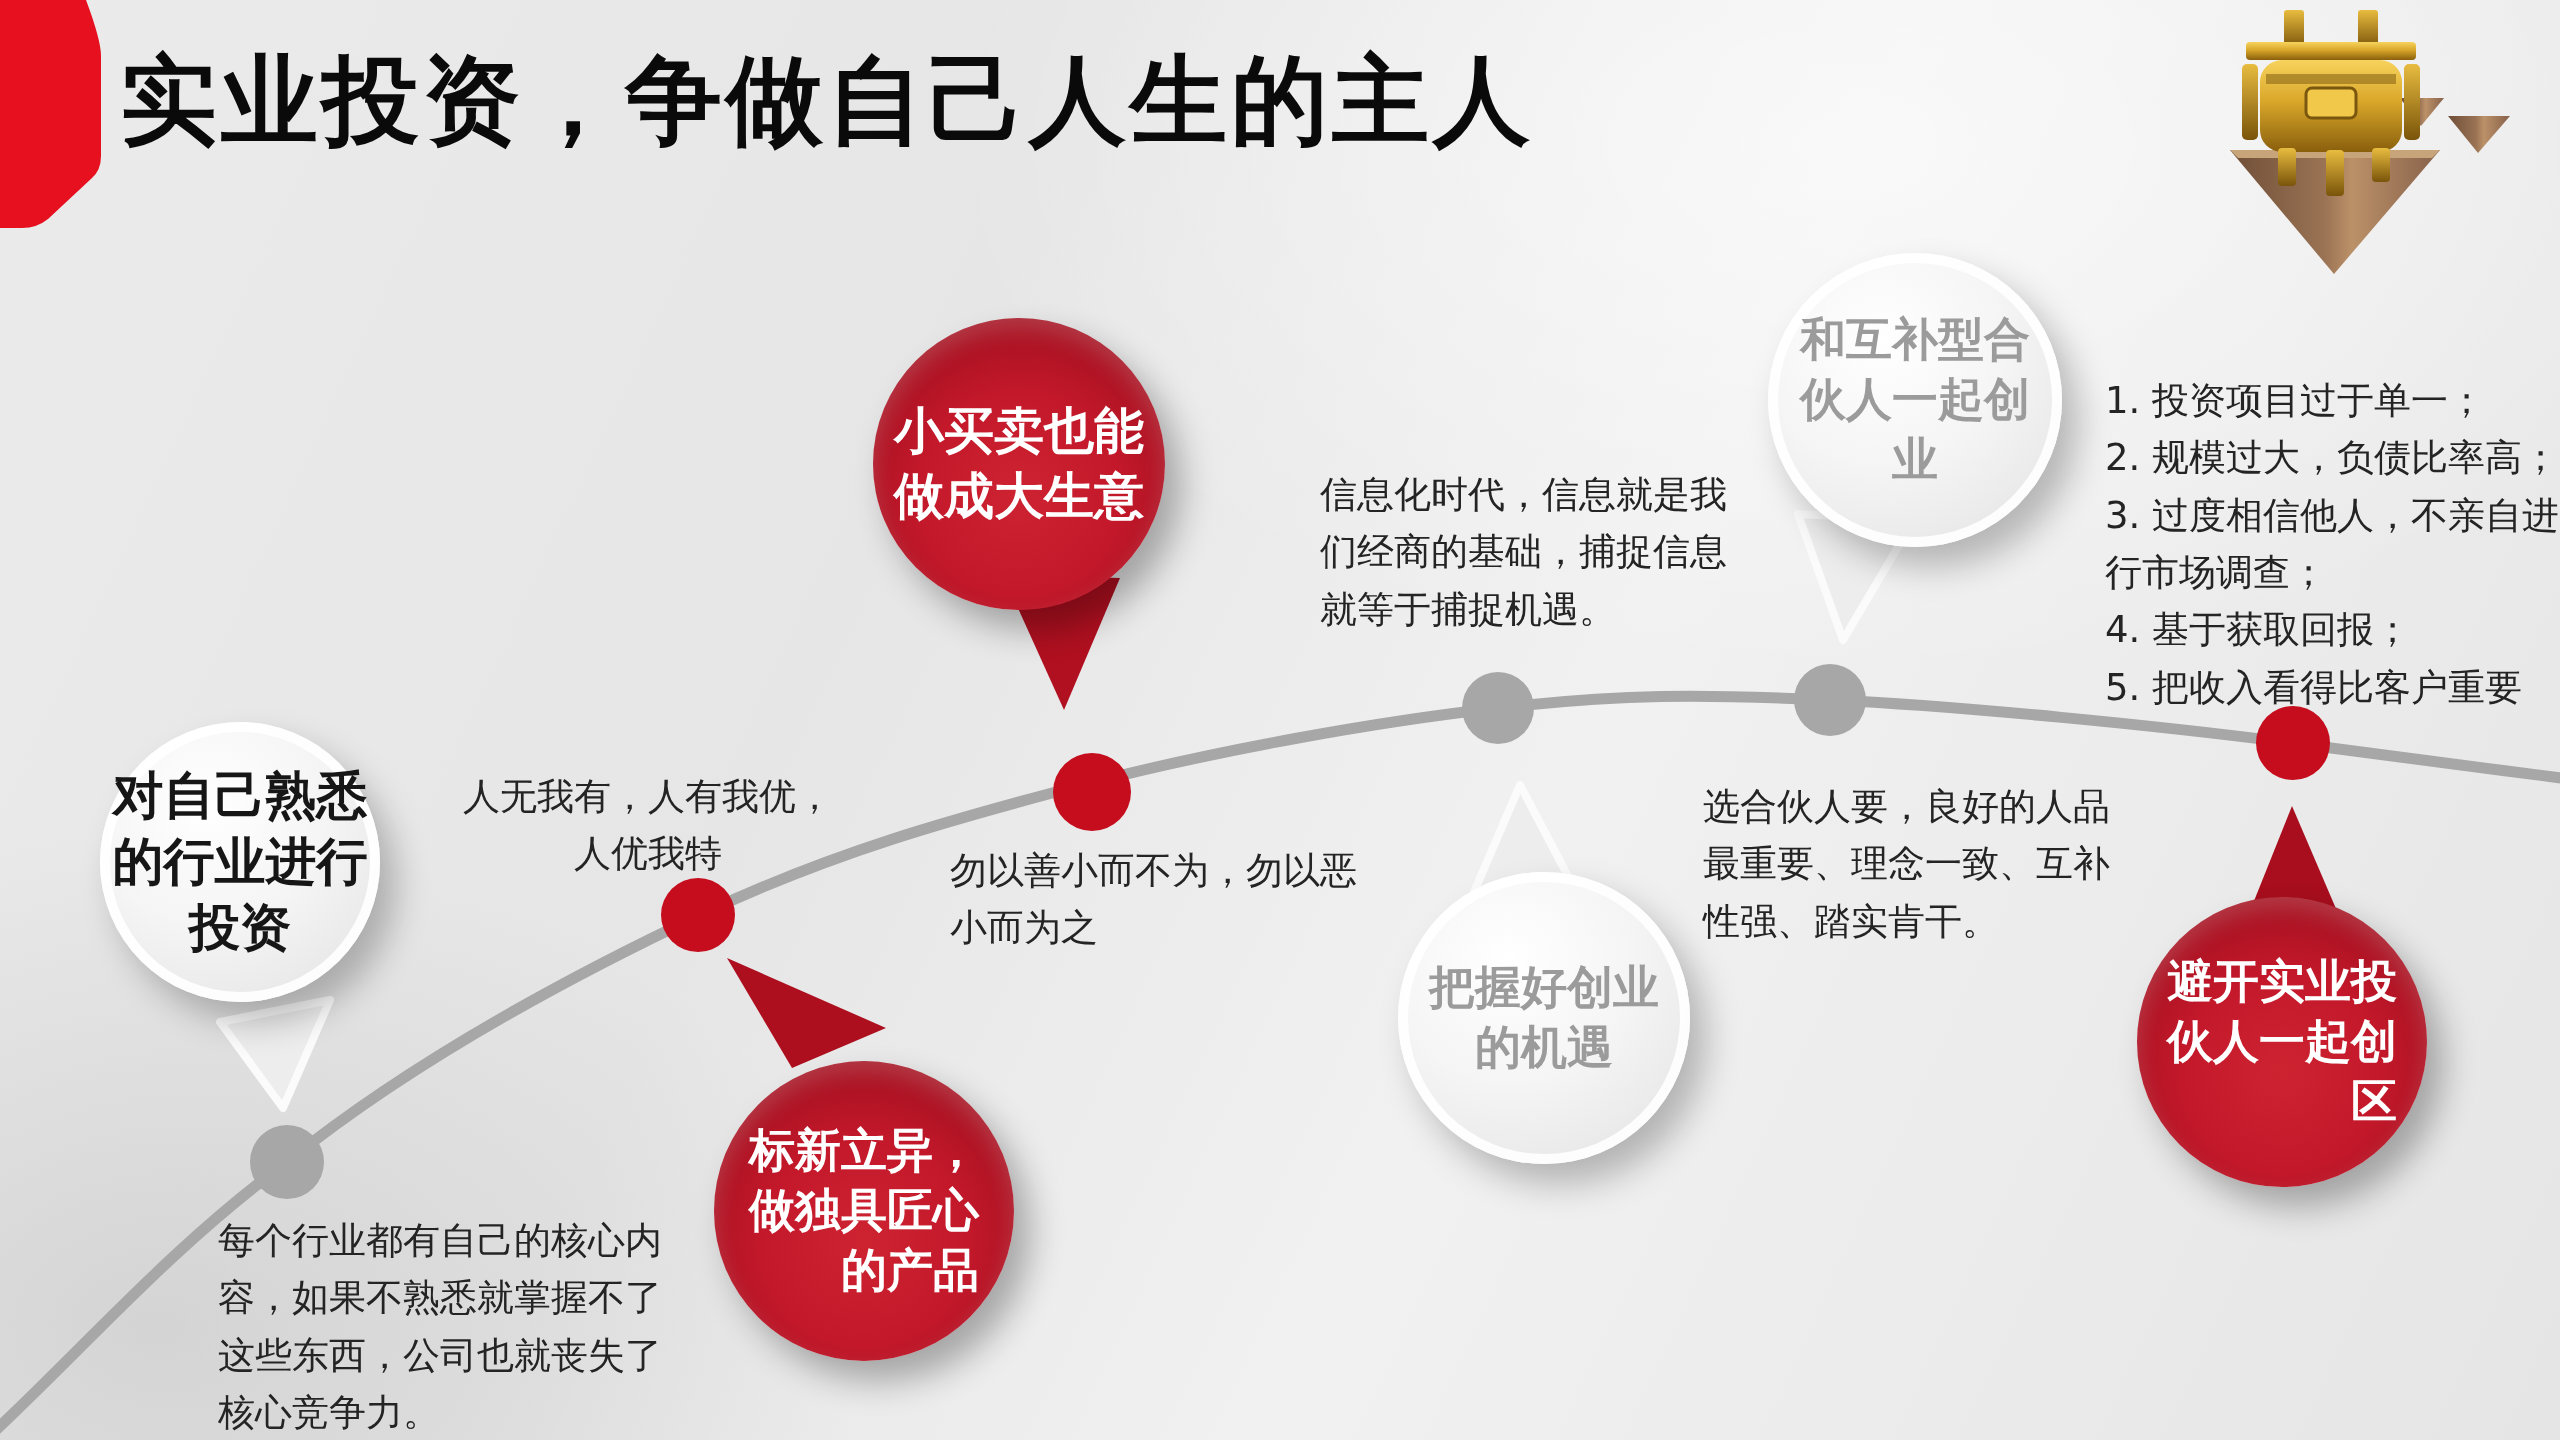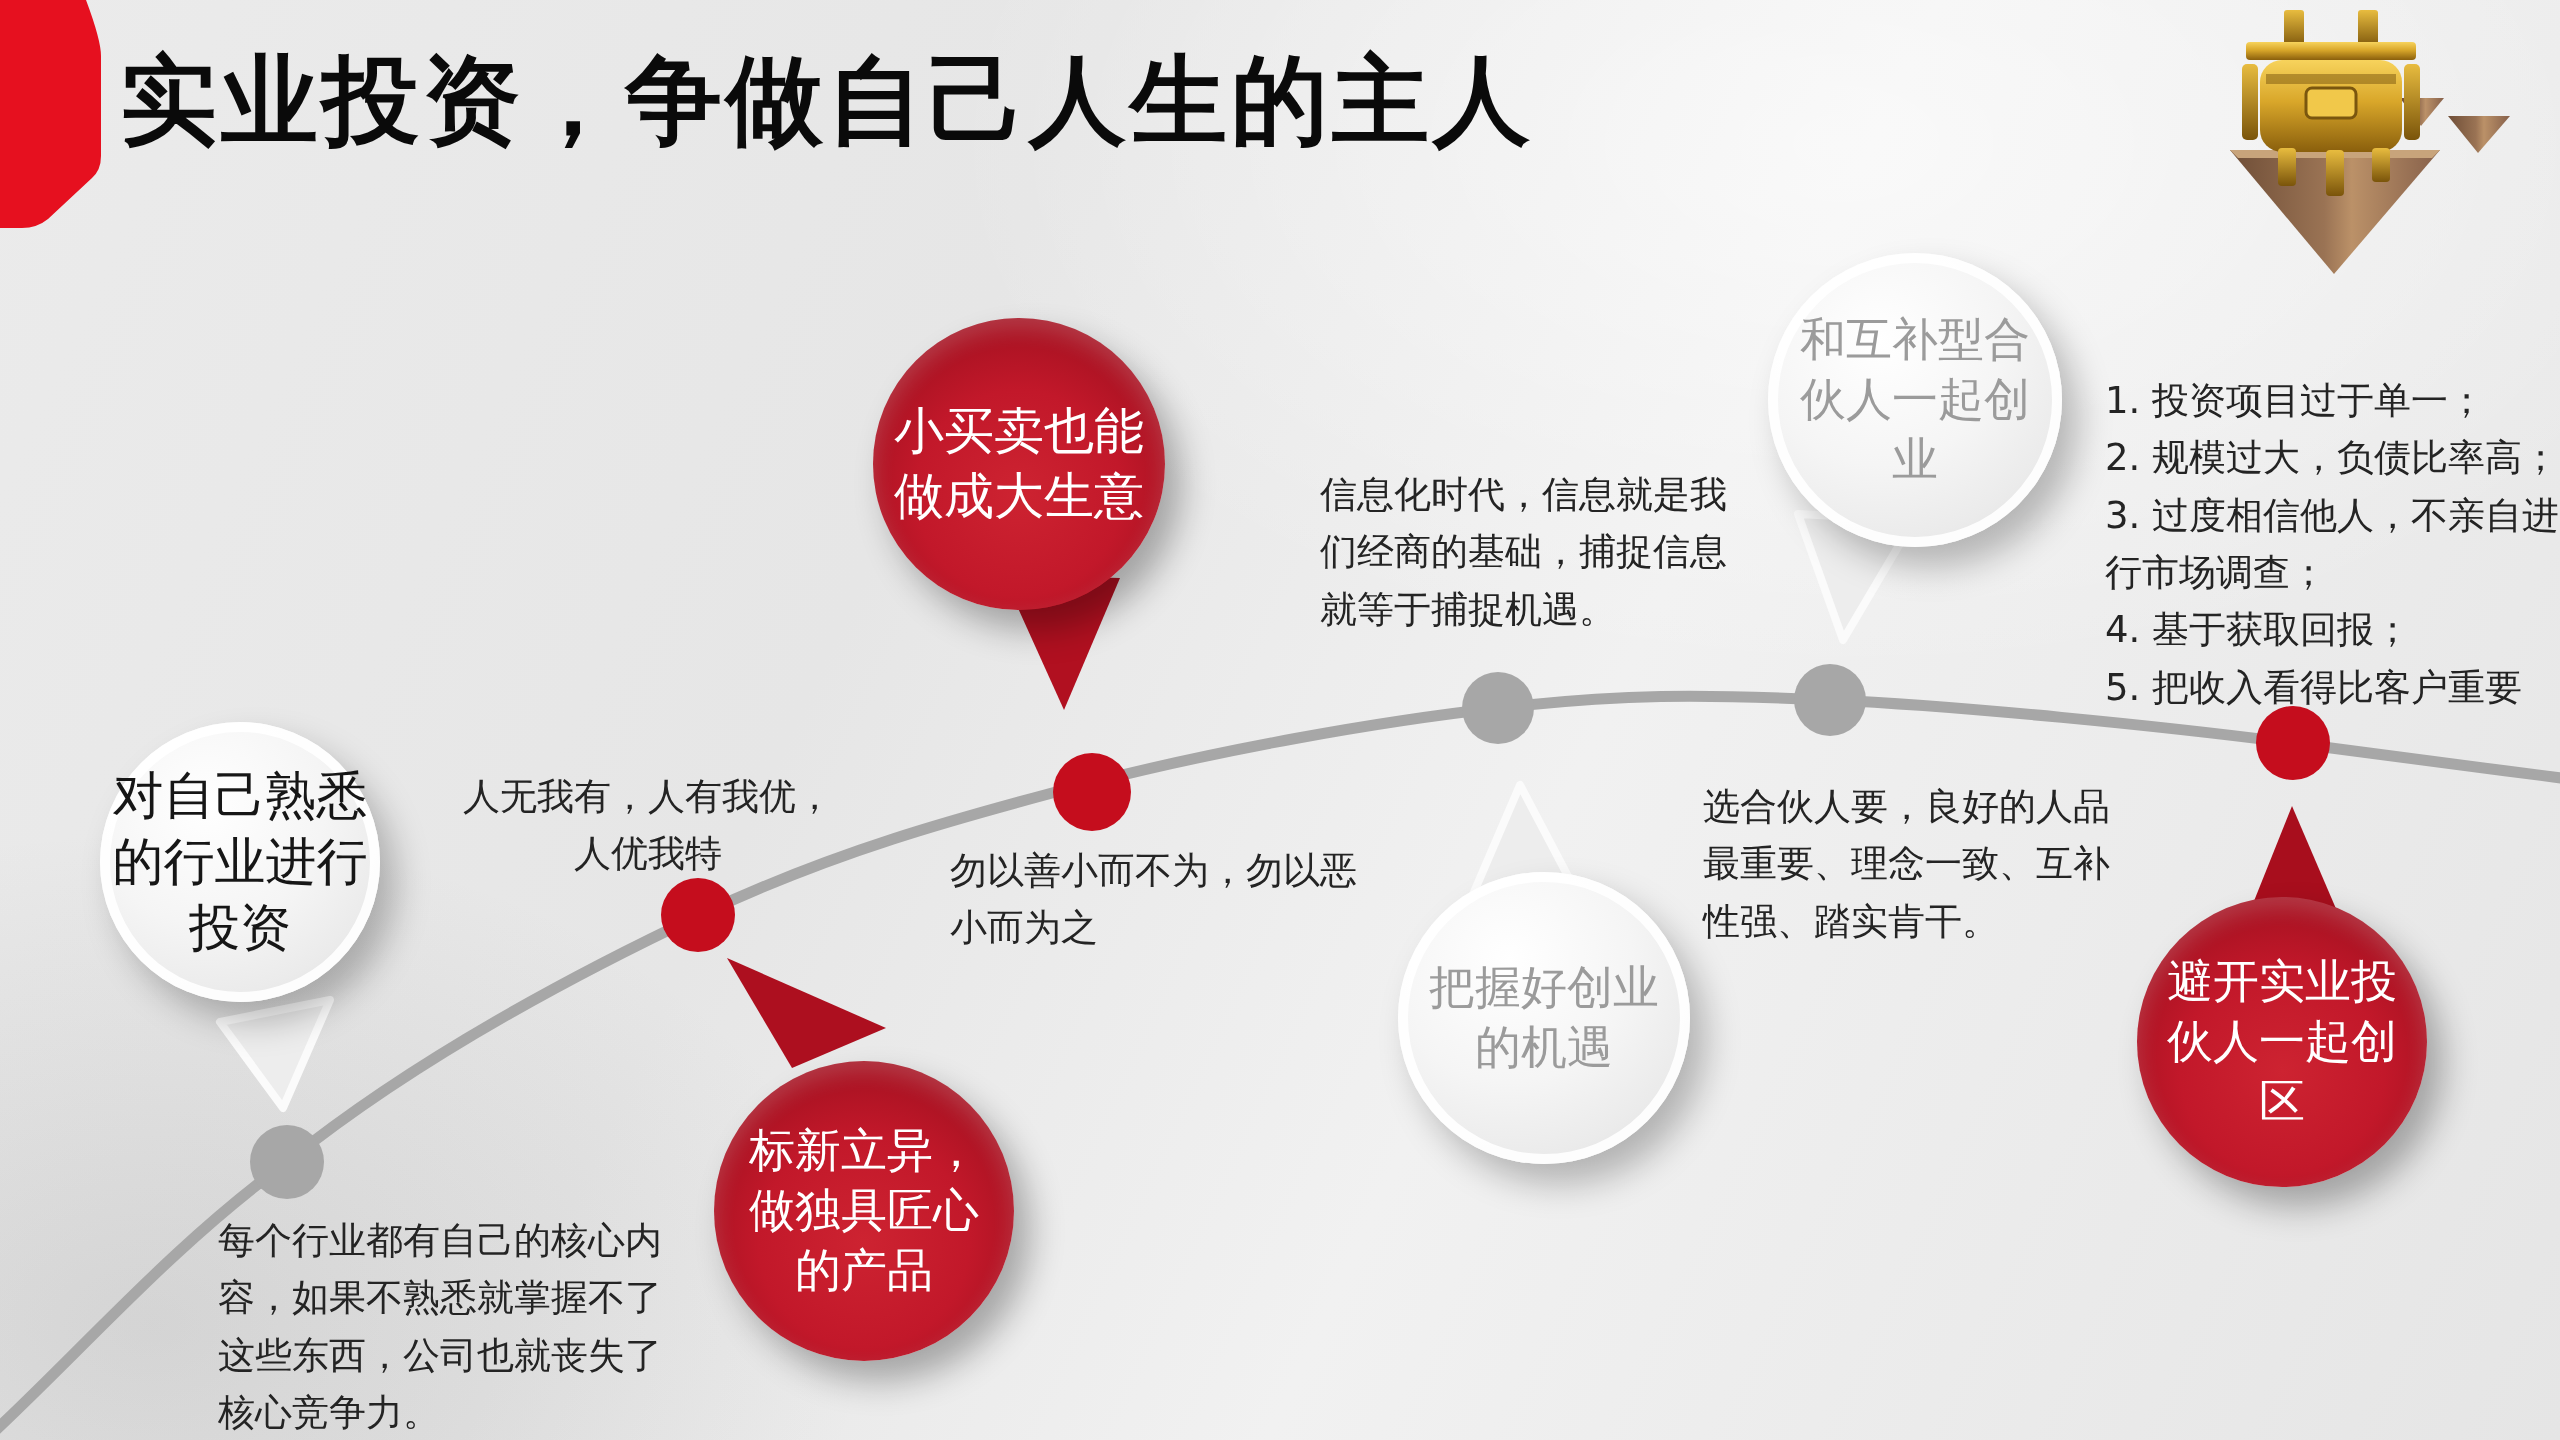--- a/index.html
+++ b/index.html
@@ -13,29 +13,30 @@
   }
   .layer{position:absolute;left:0;top:0;width:2560px;height:1440px;}
   .title{
     position:absolute;left:120px;top:48px;
     font-size:97px;font-weight:900;color:#0a0a0a;letter-spacing:4px;
     white-space:nowrap;line-height:1.1;
   }
   .bubble{
     position:absolute;border-radius:50%;
     display:flex;align-items:center;justify-content:center;
-    text-align:center;font-weight:400;white-space:pre-line;
+    text-align:center;font-weight:700;white-space:pre-line;
   }
   .bubble.white{
     background:radial-gradient(circle at 38% 30%, #ffffff 0%, #f5f5f5 45%, #ebebeb 72%, #dadada 100%);
     box-shadow: 16px 20px 34px rgba(0,0,0,0.25), inset 0 0 0 10px rgba(255,255,255,0.9);
   }
   .bubble.red{
     background:radial-gradient(circle at 50% 60%, #cd2331 0%, #c2182a 45%, #a31120 78%, #8c0c18 100%);
     box-shadow: 16px 20px 34px rgba(0,0,0,0.3), inset 0 10px 22px rgba(255,255,255,0.18);
+    text-align: right;
   }
   .bubble .txt{line-height:1.3;}
   .note{
     position:absolute;font-size:37px;color:#242424;line-height:1.55;
     white-space:pre-line;
   }
 </style>
 </head>
 <body>
 

